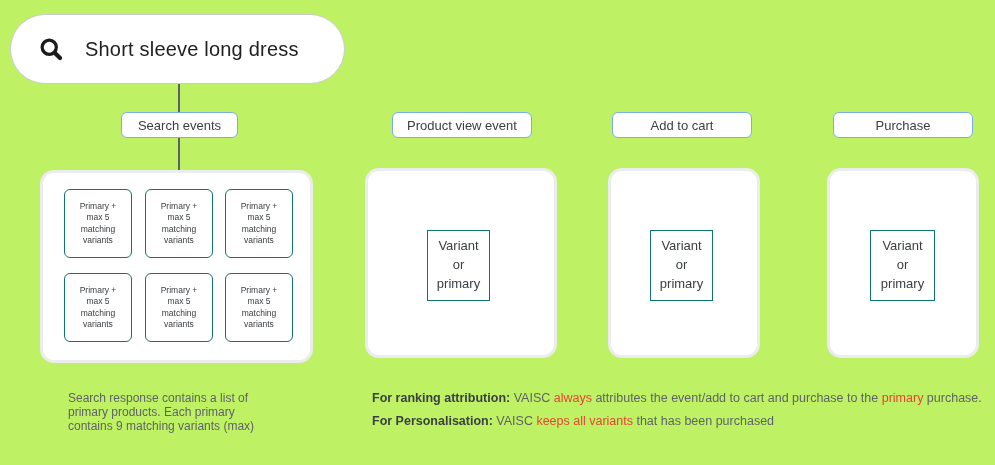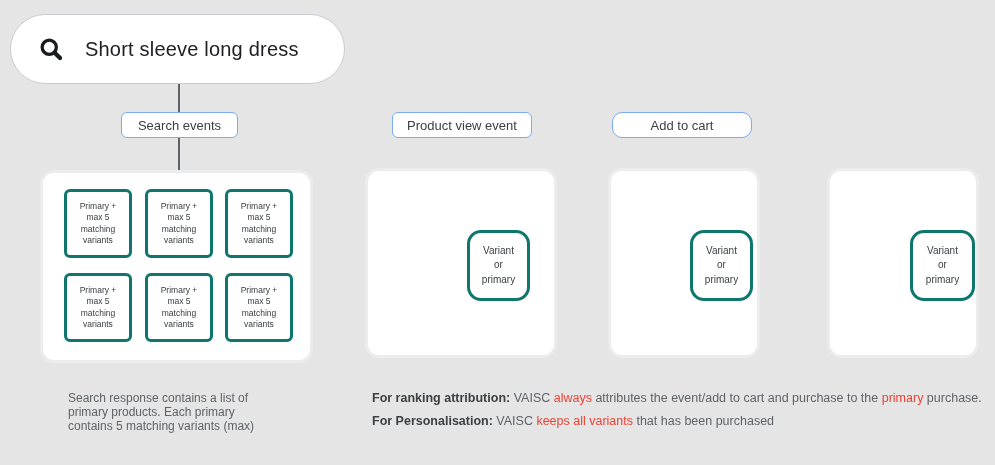--- a/index.html
+++ b/index.html
@@ -1,18 +1,18 @@
 <!DOCTYPE html>
 <html><head>
 <meta charset="utf-8">
 <style>
   * { margin:0; padding:0; box-sizing:border-box; }
   html,body { background:#fff; }
   .canvas {
-    position:relative; width:995px; height:465px; background:#e5e5e5;
+    position:relative; width:995px; height:465px; background:#bef264;
     font-family:"Liberation Sans", sans-serif; overflow:hidden;
   }
   .abs { position:absolute; }
 
   
   .search-pill {
     left:10px; top:14px; width:335px; height:70px;
     border:1px solid #C9CCD0; border-radius:35px; background:#fff;
     display:flex; align-items:center; padding-left:27px; gap:20px;
   }
@@ -28,26 +28,26 @@
     font-size:13px; color:#3C4043;
   }
 
   
   .container {
     border:3.5px solid #EBECEE; border-radius:14px; background:#fff;
   }
 
   
   .pbox {
-    border:3px solid #0f766e; border-radius:6px; background:#fff;
+    border:1px solid #0f766e; border-radius:6px; background:#fff;
     display:flex; align-items:center; justify-content:center;
     text-align:center; color:#3C4043; white-space:pre-line;
   }
   .pbox.search-box { font-size:8.5px; line-height:1.35; }
-  .pbox.variant-box { font-size:10px; line-height:1.45; border-radius:14px;margin-left:40px; }
+  .pbox.variant-box { font-size:13px; line-height:1.45; border-radius:0; }
 
   
   .caption-left {
     font-size:12px; line-height:14px; color:#5F6368; white-space:pre-line;
   }
   .note { font-size:12.5px; color:#5F6368; }
   .note .b { font-weight:700; color:#3C4043;margin-top:32px; }
   .note .r { color:#EA4335;margin-top:47px; }
 </style>
 </head>
@@ -65,22 +65,25 @@
 
   <div class="abs vline" style="left:178px; top:84px; height:28px;"></div>
   <div class="abs vline" style="left:178px; top:138px; height:32px;"></div>
 
   <div class="abs event-label" style="left:121px; top:112px; width:117px;">
     <span>Search events</span>
   </div>
   <div class="abs event-label" style="left:392px; top:112px; width:140px;">
     <span>Product view event</span>
   </div>
-  <div class="abs event-label" style="left:612px; top:112px; width:140px;border-radius:10px;">
+  <div class="abs event-label" style="left:612px; top:112px; width:140px;">
     <span>Add to cart</span>
+  </div>
+  <div class="abs event-label" style="left:833px; top:112px; width:140px;">
+    <span>Purchase</span>
   </div>
 
   <div class="abs container" style="left:40px;  top:170px; width:273px; height:193px;"></div>
   <div class="abs container" style="left:365px; top:168px; width:192px; height:190px;"></div>
   <div class="abs container" style="left:608px; top:168px; width:152px; height:190px;"></div>
   <div class="abs container" style="left:827px; top:168px; width:152px; height:190px;"></div>
 
   <div class="abs pbox search-box" style="left:64px;  top:189px; width:68px; height:69px;">Primary +
 max 5
 matching
@@ -111,19 +114,19 @@
 primary</div>
   <div class="abs pbox variant-box" style="left:650px; top:230px; width:63px; height:71px;">Variant
 or
 primary</div>
   <div class="abs pbox variant-box" style="left:870px; top:230px; width:65px; height:71px;">Variant
 or
 primary</div>
 
   <div class="abs caption-left" style="left:68px; top:391px; width:260px;">Search response contains a list of
 primary products. Each primary
-contains 5 matching variants (max)</div>
+contains 9 matching variants (max)</div>
 
   <div class="abs note" style="left:372px; top:391px; width:620px;"><span class="b">For ranking attribution:</span><span> VAISC </span><span class="r">always</span><span> attributes the event/add to cart and purchase to the </span><span class="r">primary</span><span> purchase.</span></div>
 
   <div class="abs note" style="left:372px; top:414px; width:620px;"><span class="b">For Personalisation:</span><span> VAISC </span><span class="r">keeps all variants</span><span> that has been purchased</span></div>
 
 </div>
 
 </body></html>

